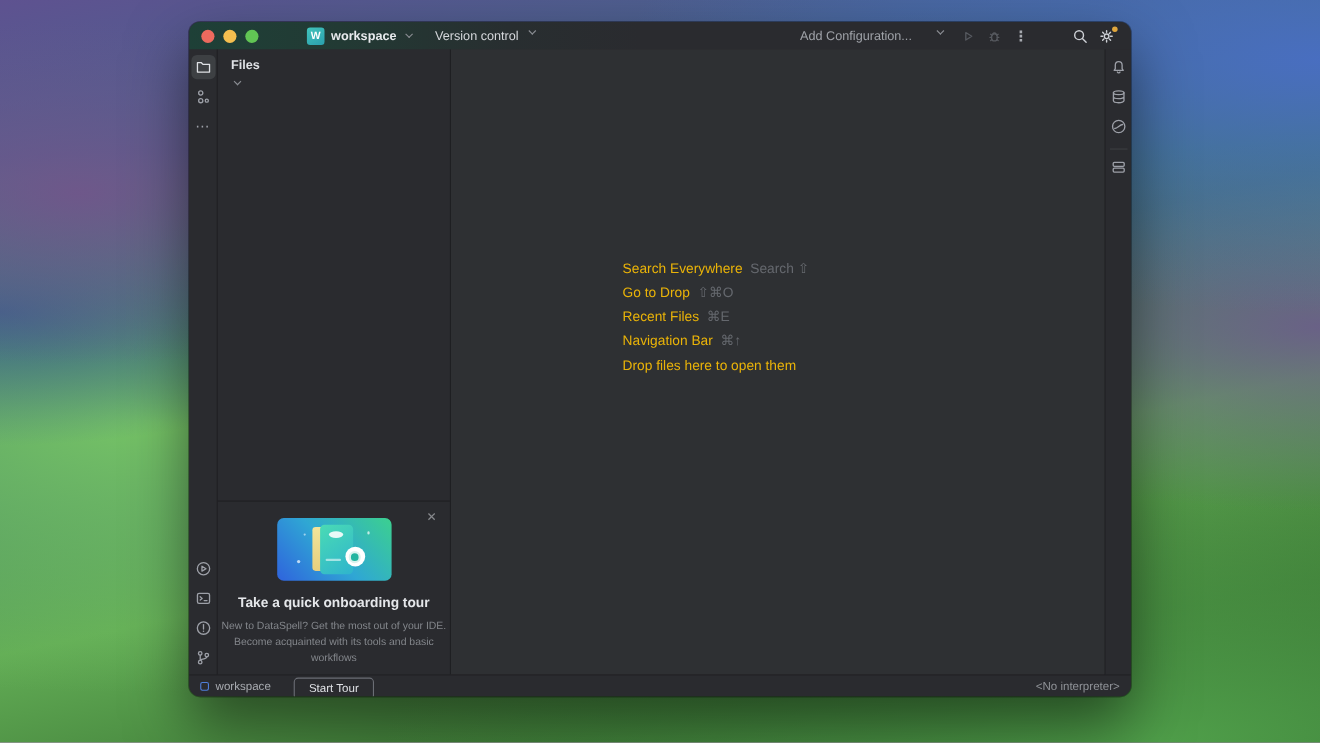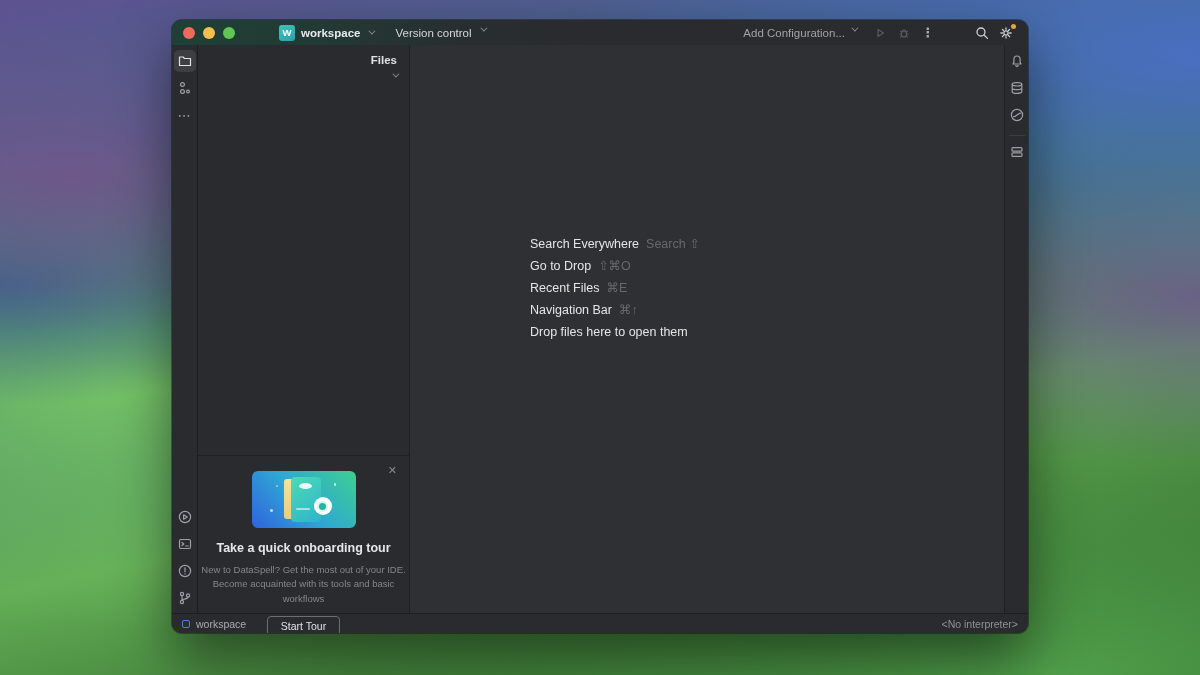--- a/index.html
+++ b/index.html
@@ -31,21 +31,21 @@
   .tl { width:12px; height:12px; border-radius:50%; display:inline-block; }
   .tl.red{ background:#ec6a5e; } .tl.yellow{ background:#f4bf4f; } .tl.green{ background:#61c454; }
   .proj-widget { display:flex; align-items:center; gap:6px; margin-left:34px; cursor:default; }
   .w-logo { width:16px; height:16px; border-radius:3px; background:linear-gradient(150deg,#41c4bb,#2b9fae);
     color:#fff; font-size:9.5px; font-weight:bold; display:flex; align-items:center; justify-content:center; }
   .pname { font-weight:bold; color:#e8eaed; }
   .chev { width:5px; height:5px; border-right:1.4px solid #8a8d93; border-bottom:1.4px solid #8a8d93;
     transform:rotate(45deg) translateY(-2px); display:inline-block; margin-left:2px; }
   .vcs-widget { display:flex; align-items:flex-start; gap:6px; margin-left:22px; color:#d5d7db; }
   .tb-right { margin-left:auto; display:flex; align-items:center; padding-right:12px; }
-  .runconfig { display:flex; gap:4px; color:#9fa2a8; margin-right:10px; }
+  .runconfig { display:flex; gap:20px; color:#9fa2a8; margin-right:10px; }
   .tb-icon { width:20px; height:20px; display:flex; align-items:center; justify-content:center; margin-left:4px; }
   .tb-icon svg { display:block; }
   .kebab { color:#a7aab0; font-size:13px; font-weight:bold; letter-spacing:0; }
   .spacer28 { width:30px; }
   .gear-wrap { position:relative; }
   .gear-dot { position:absolute; top:1px; right:0; width:5px; height:5px; border-radius:50%;
     background:#e1a73d; box-shadow:0 0 0 1.5px #2a2b2f; }
 
   
   .body-row { display:flex; height:568px; }
@@ -54,21 +54,21 @@
   .stripe-right { width:24px; border-left:1px solid #1e1f22; }
   .st-icon { width:22px; height:22px; margin-top:5px; border-radius:5px;
     display:flex; align-items:center; justify-content:center; color:#9da0a8; }
   .st-icon.active { background:#3d4043; color:#dfe1e5; }
   .more-dots { font-size:13px; letter-spacing:1px; color:#9da0a8; }
   .stripe-bottom { margin-top:auto; margin-bottom:4px; display:flex; flex-direction:column; align-items:center; }
   .stripe-div { width:16px; height:1px; background:#3c3e42; margin-top:9px; }
 
   
   .files-panel { width:212px; border-right:1px solid #1e1f22; background:#2a2b2f; position:relative; }
-  .panel-header { display:flex; align-items:flex-end; gap:7px; padding:9px 12px 6px 12px;flex-direction:column; }
+  .panel-header { display:flex; align-items:flex-start; gap:7px; padding:9px 12px 6px 12px;flex-direction:column; }
   .panel-header .title { font-weight:bold; font-size:11.5px; color:#dfe1e5; }
   .empty-area { position:absolute; top:152px; left:0; right:0; text-align:center; }
   .hint { font-size:10.5px; color:#8c8e92; }
   .add-link { display:inline-block; margin-top:7px; font-size:10.5px; color:#5a8cf1; cursor:pointer; text-decoration:none; }
 
   
   .onboarding { position:absolute; left:0; right:0; bottom:0; height:158px;
     border-top:1px solid #1e1f22; text-align:center; }
   .ob-close { position:absolute; top:8px; right:12px; color:#87898d; font-size:11px; cursor:pointer; }
   .illus { position:relative; width:104px; height:57px; margin:15px auto 0; border-radius:6px; overflow:hidden;
@@ -88,21 +88,21 @@
   .il-dot3 { position:absolute; left:24px; top:14px; width:2px; height:2px; border-radius:50%; background:rgba(255,255,255,.55); }
   .ob-title { margin-top:13px; font-size:12.5px; font-weight:bold; color:#e5e7ea; }
   .ob-desc { margin-top:8px; font-size:9.5px; line-height:1.5; color:#83868b; }
   .start-btn { margin-top:10px; background:transparent; border:1px solid #6b6e75; border-radius:4px;
     color:#dfe1e5; font-size:10.5px; font-family:inherit; padding:3px 13px; cursor:pointer; }
 
   
   .editor { flex:1; background:#2e3033; position:relative; }
   .shortcuts { position:absolute; left:120px; top:193px; }
   .sc-row { margin-bottom:9px; font-size:12.5px; line-height:13px; }
-  .sc-label { color:#e5e5e5; }
+  .sc-label { color:#eab308;margin-left:36px; }
   .sc-keys { color:#65686e; margin-left:7px; }
 
   
   .statusbar { height:20px; border-top:1px solid #1e1f22; background:#2a2b2f;
     display:flex; align-items:center; padding:0 10px; font-size:10.5px; color:#a8abb0; }
   .sb-left { display:flex; align-items:center; gap:6px; }
   .sb-proj-icon { width:8px; height:8px; border:1.5px solid #4f7ed9; border-radius:2px; display:inline-block; }
   .sb-right { margin-left:auto; color:#8f9297; }
 
   svg.ic { stroke:#9da0a8; fill:none; stroke-width:1.2; stroke-linecap:round; stroke-linejoin:round; }

